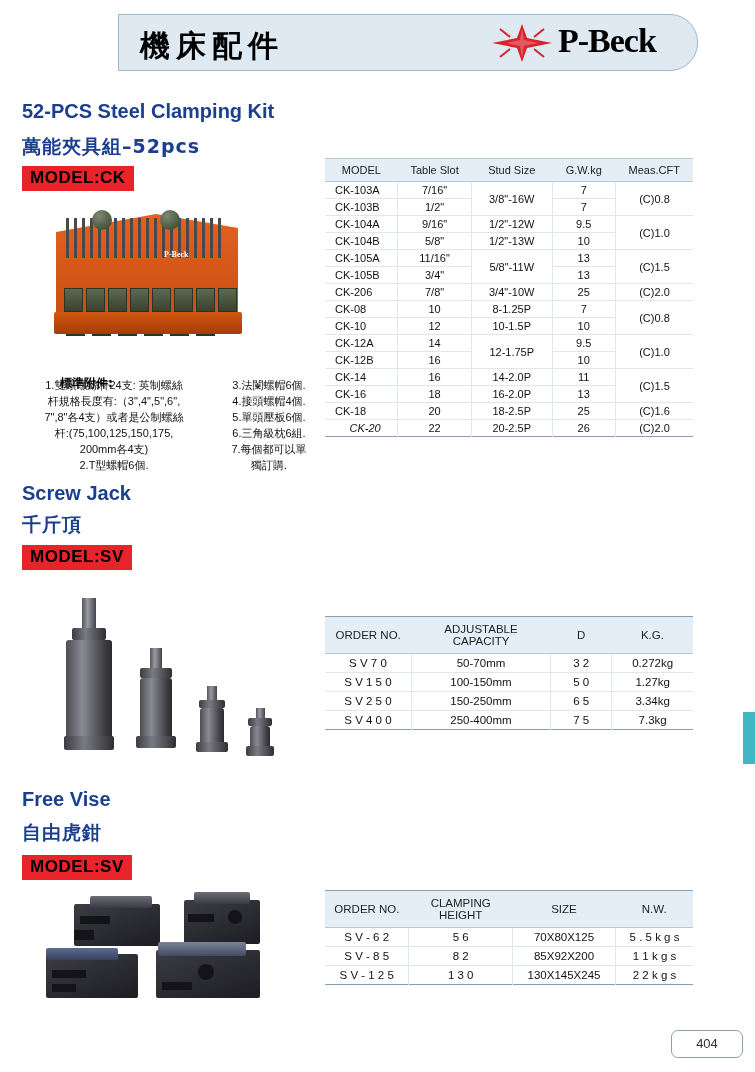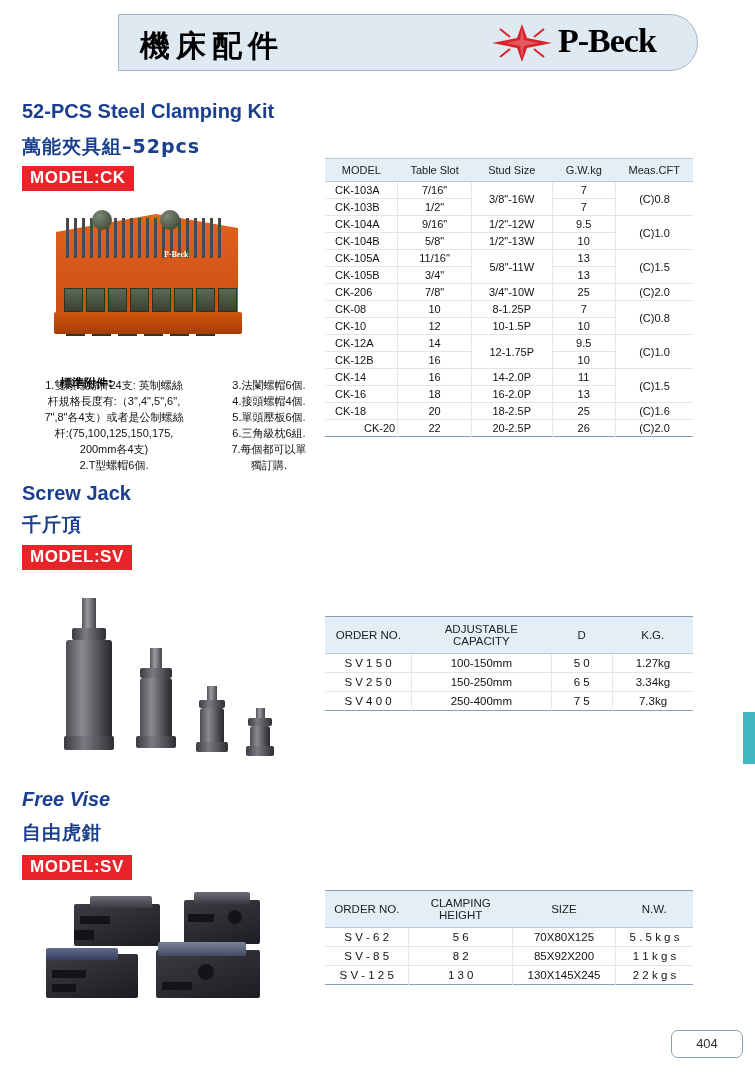--- a/index.html
+++ b/index.html
@@ -65,21 +65,21 @@
     position: absolute;
     font-size: 19px;
     font-weight: bold;
     color: #1a3f8f;
     font-family: "DejaVu Sans", sans-serif;
     letter-spacing: 1px;
   }
   .model-badge {
     position: absolute;
     background: #e8242a;
-    color: #ffffff;
+    color: #000000;
     font-size: 17px;
     font-weight: bold;
     padding: 2px 8px 3px 8px;
     font-family: "Liberation Sans", sans-serif;
     letter-spacing: 0.5px;
   }
 
   
   table.spec {
     position: absolute;
@@ -439,21 +439,21 @@
       <td class="vline">13</td>
     </tr>
     <tr>
       <td style="text-align:left;padding-left:10px;">CK-18</td>
       <td class="vline">20</td>
       <td class="vline">18-2.5P</td>
       <td class="vline">25</td>
       <td class="vline">(C)1.6</td>
     </tr>
     <tr class="last">
-      <td style="text-align:right;padding-left:10px;">CK-20</td>
+      <td style="text-align:center;padding-left:10px;font-style:italic;">CK-20</td>
       <td class="vline">22</td>
       <td class="vline">20-2.5P</td>
       <td class="vline">26</td>
       <td class="vline">(C)2.0</td>
     </tr>
   </tbody>
 </table>
 
 <div class="sect-title-en" style="left:22px; top:482px;">Screw Jack</div>
 <div class="sect-title-cn" style="left:22px; top:512px;">千斤頂</div>
@@ -494,41 +494,47 @@
   <thead>
     <tr>
       <th style="width:84px;">ORDER NO.</th>
       <th style="width:140px;" class="vline">ADJUSTABLE CAPACITY</th>
       <th style="width:60px;" class="vline">D</th>
       <th style="width:78px;" class="vline">K.G.</th>
     </tr>
   </thead>
   <tbody>
     <tr>
+      <td>S V 7 0</td>
+      <td class="vline">50-70mm</td>
+      <td class="vline">3 2</td>
+      <td class="vline">0.272kg</td>
+    </tr>
+    <tr>
       <td>S V 1 5 0</td>
       <td class="vline">100-150mm</td>
       <td class="vline">5 0</td>
       <td class="vline">1.27kg</td>
     </tr>
     <tr>
       <td>S V 2 5 0</td>
       <td class="vline">150-250mm</td>
       <td class="vline">6 5</td>
       <td class="vline">3.34kg</td>
     </tr>
     <tr class="last">
       <td>S V 4 0 0</td>
       <td class="vline">250-400mm</td>
       <td class="vline">7 5</td>
       <td class="vline">7.3kg</td>
     </tr>
   </tbody>
 </table>
 
-<div class="sect-title-en" style="left:22px; top:788px;font-style:italic;">Free Vise</div>
+<div class="sect-title-en" style="left:22px; top:788px;">Free Vise</div>
 <div class="sect-title-cn" style="left:22px; top:820px;">自由虎鉗</div>
 <div class="model-badge" style="left:22px; top:855px;">MODEL:SV</div>
 
 <div class="img-box" style="left:38px; top:892px; width:270px; height:120px;">
 
   <div class="vise-blk" style="left:36px; top:12px; width:86px; height:42px;"></div>
   <div class="vise-top" style="left:52px; top:4px; width:62px; height:12px;"></div>
   <div class="vise-slot" style="left:42px; top:24px; width:30px; height:8px;"></div>
   <div class="vise-slot" style="left:36px; top:38px; width:20px; height:10px;"></div>
 

